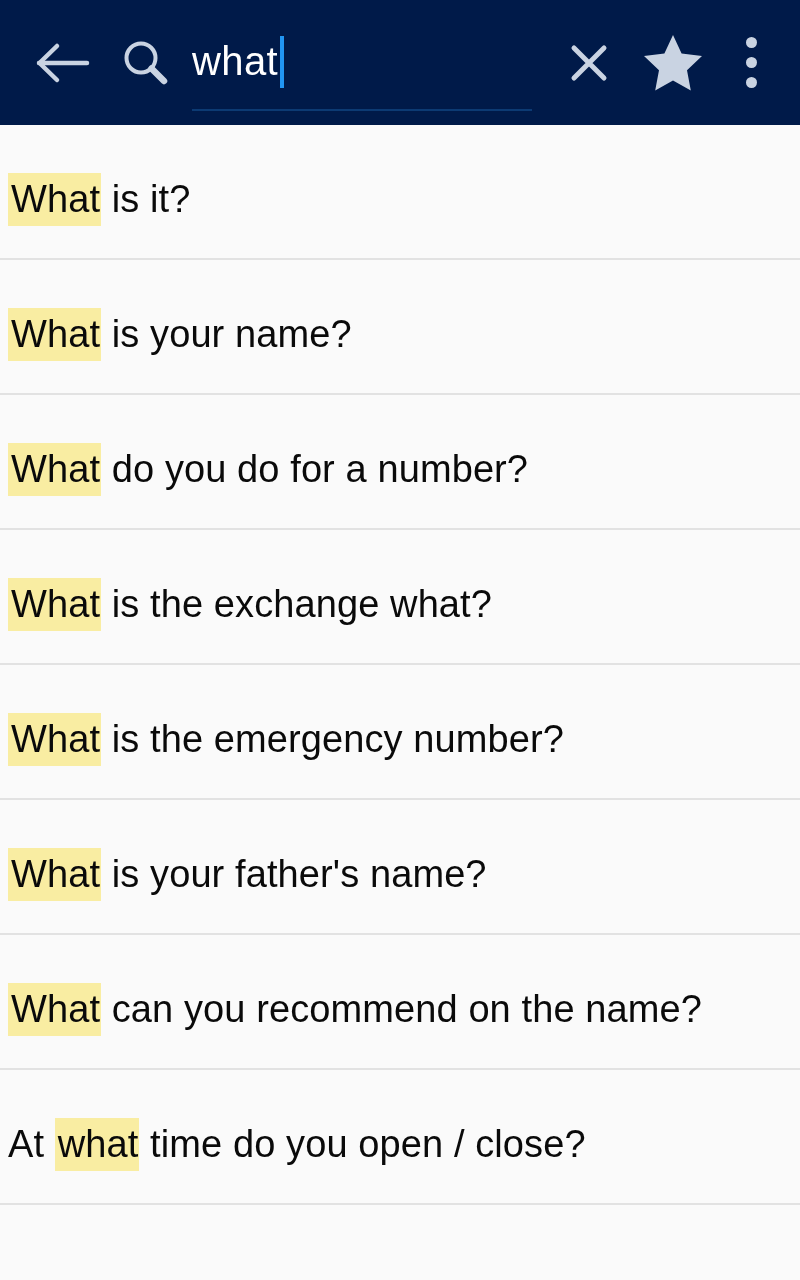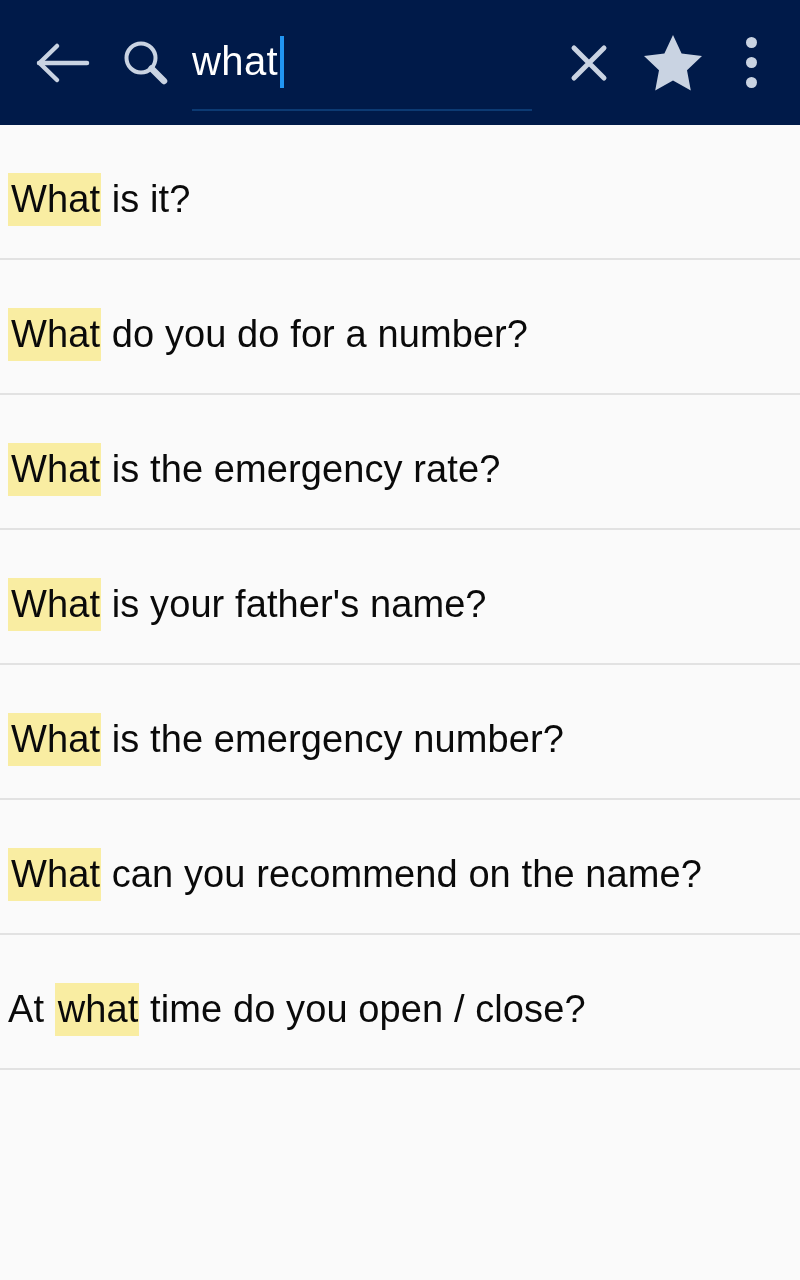--- a/index.html
+++ b/index.html
@@ -153,30 +153,33 @@
     <span class="dot"></span>
   </div>
 
 </div>
 
 <div id="results-list">
     <div class="result-row">
       <div class="result-text"><span></span><mark>What</mark><span> is it?</span></div>
     </div>
     <div class="result-row">
+      <div class="result-text"><span></span><mark>What</mark><span> is your name?</span></div>
+    </div>
+    <div class="result-row">
       <div class="result-text"><span></span><mark>What</mark><span> do you do for a number?</span></div>
     </div>
     <div class="result-row">
-      <div class="result-text"><span></span><mark>What</mark><span> is the emergency rate?</span></div>
+      <div class="result-text"><span></span><mark>What</mark><span> is the exchange what?</span></div>
+    </div>
+    <div class="result-row">
+      <div class="result-text"><span></span><mark>What</mark><span> is the emergency number?</span></div>
     </div>
     <div class="result-row">
       <div class="result-text"><span></span><mark>What</mark><span> is your father's name?</span></div>
-    </div>
-    <div class="result-row">
-      <div class="result-text"><span></span><mark>What</mark><span> is the emergency number?</span></div>
     </div>
     <div class="result-row">
       <div class="result-text"><span></span><mark>What</mark><span> can you recommend on the name?</span></div>
     </div>
     <div class="result-row">
       <div class="result-text"><span>At </span><mark>what</mark><span> time do you open / close?</span></div>
     </div>
   </div>
 
 </body></html>

